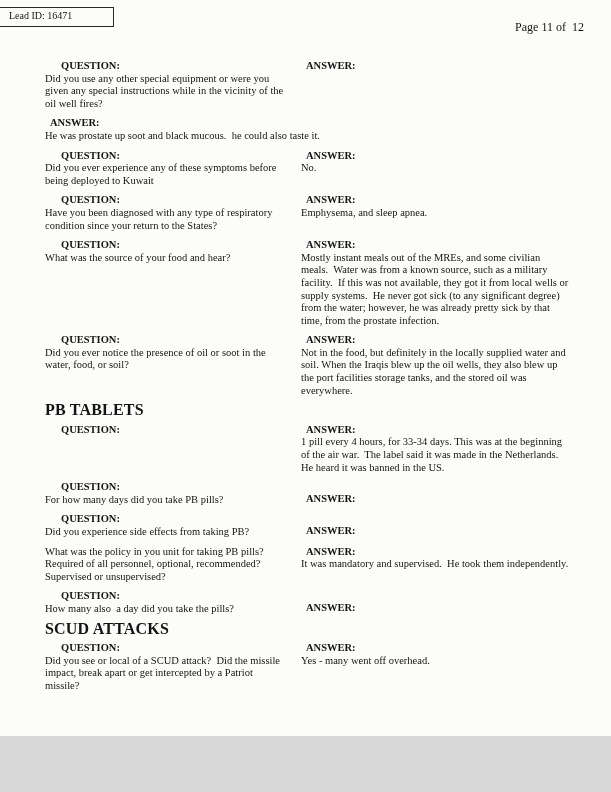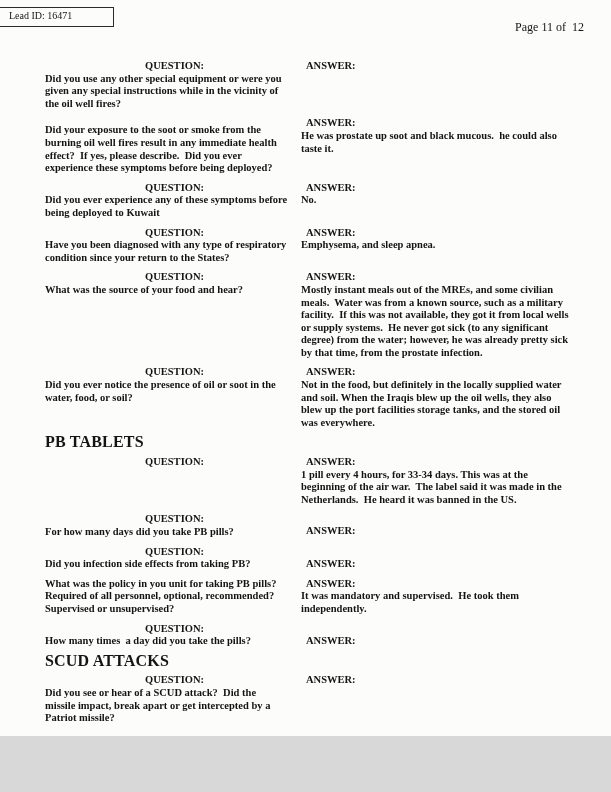--- a/index.html
+++ b/index.html
@@ -15,23 +15,23 @@
     position: absolute; left: 0; top: 7px; width: 100px;
     padding: 2px 4px 3px 9px; font-size: 10px;
     border-top: 1px solid #2a2a2a; border-bottom: 1px solid #2a2a2a; border-right: 1px solid #2a2a2a;
   }
   .page-num { position: absolute; right: 27px; top: 21px; font-size: 12px; white-space: pre-wrap; }
   .content { position: absolute; left: 45px; top: 60px; width: 524px; }
   .qa-row { display: flex; align-items: flex-start; margin-bottom: 7px; }
   .q-col { flex: 0 0 256px; padding-right: 13px; box-sizing: border-box; }
   .a-col { flex: 1; min-width: 0; }
   .label { font-weight: bold; }
-  .q-col .label { margin-left: 16px; text-align: center; }
+  .q-col .label { margin-left: 16px; }
   .a-col .label { margin-left: 5px; display: inline-block; text-align: right; }
-  .q-text, .a-text { white-space: pre-wrap; font-weight: bold; }
+  .q-text, .a-text { white-space: pre-wrap; }
   .align-q-down .q-col { padding-top: 7px; }
   .align-a-down .a-col { padding-top: 12px; }
   .section-heading { font-weight: bold; font-size: 16px; letter-spacing: .2px; margin: 3px 0 7px 0; }
   .stray { display: inline-block; margin-left: 112px; font-weight: bold; transform: translateY(-2px); }
 </style>
 </head>
 <body>
 
 <div class="page">
 
@@ -44,23 +44,20 @@
       <div class="q-col">
         <div class="label">QUESTION:</div>
         <div class="q-text">Did you use any other special equipment or were you given any special instructions while in the vicinity of the oil well fires?</div>
       </div>
       <div class="a-col">
         <div><span class="label">ANSWER:</span></div>
       </div>
     </div>
 
     <div class="qa-row align-q-down">
-      <div class="q-col">
-        <div class="q-text">Did your exposure to the soot or smoke from the burning oil well fires result in any immediate health effect?  If yes, please describe.  Did you ever experience these symptoms before being deployed?</div>
-      </div>
       <div class="a-col">
         <div><span class="label">ANSWER:</span></div>
         <div class="a-text">He was prostate up soot and black mucous.  he could also taste it.</div>
       </div>
     </div>
 
     <div class="qa-row">
       <div class="q-col">
         <div class="label">QUESTION:</div>
         <div class="q-text">Did you ever experience any of these symptoms before being deployed to Kuwait</div>
@@ -124,55 +121,56 @@
       </div>
       <div class="a-col">
         <div><span class="label">ANSWER:</span></div>
         <div class="a-text"></div>
       </div>
     </div>
 
     <div class="qa-row align-a-down">
       <div class="q-col">
         <div class="label">QUESTION:</div>
-        <div class="q-text">Did you infection side effects from taking PB?</div>
+        <div class="q-text">Did you experience side effects from taking PB?</div>
       </div>
       <div class="a-col">
         <div><span class="label">ANSWER:</span></div>
         <div class="a-text"></div>
       </div>
     </div>
 
     <div class="qa-row">
       <div class="q-col">
         <div class="q-text">What was the policy in you unit for taking PB pills? Required of all personnel, optional, recommended? Supervised or unsupervised?</div>
       </div>
       <div class="a-col">
         <div><span class="label">ANSWER:</span></div>
         <div class="a-text">It was mandatory and supervised.  He took them independently.</div>
       </div>
     </div>
 
     <div class="qa-row align-a-down">
       <div class="q-col">
         <div class="label">QUESTION:</div>
-        <div class="q-text">How many times  a day did you take the pills?</div>
+        <div class="q-text">How many also  a day did you take the pills?</div>
       </div>
       <div class="a-col">
         <div><span class="label">ANSWER:</span></div>
         <div class="a-text"></div>
       </div>
     </div>
 
     <div class="section-heading">SCUD ATTACKS</div>
 
     <div class="qa-row">
       <div class="q-col">
         <div class="label">QUESTION:</div>
-        <div class="q-text">Did you see or hear of a SCUD attack?  Did the missile impact, break apart or get intercepted by a Patriot missile?</div>
+        <div class="q-text">Did you see or local of a SCUD attack?  Did the missile impact, break apart or get intercepted by a Patriot missile?</div>
       </div>
       <div class="a-col">
         <div><span class="label">ANSWER:</span></div>
+        <div class="a-text">Yes - many went off overhead.</div>
       </div>
     </div>
 
   </div>
 </div>
 
 </body></html>

